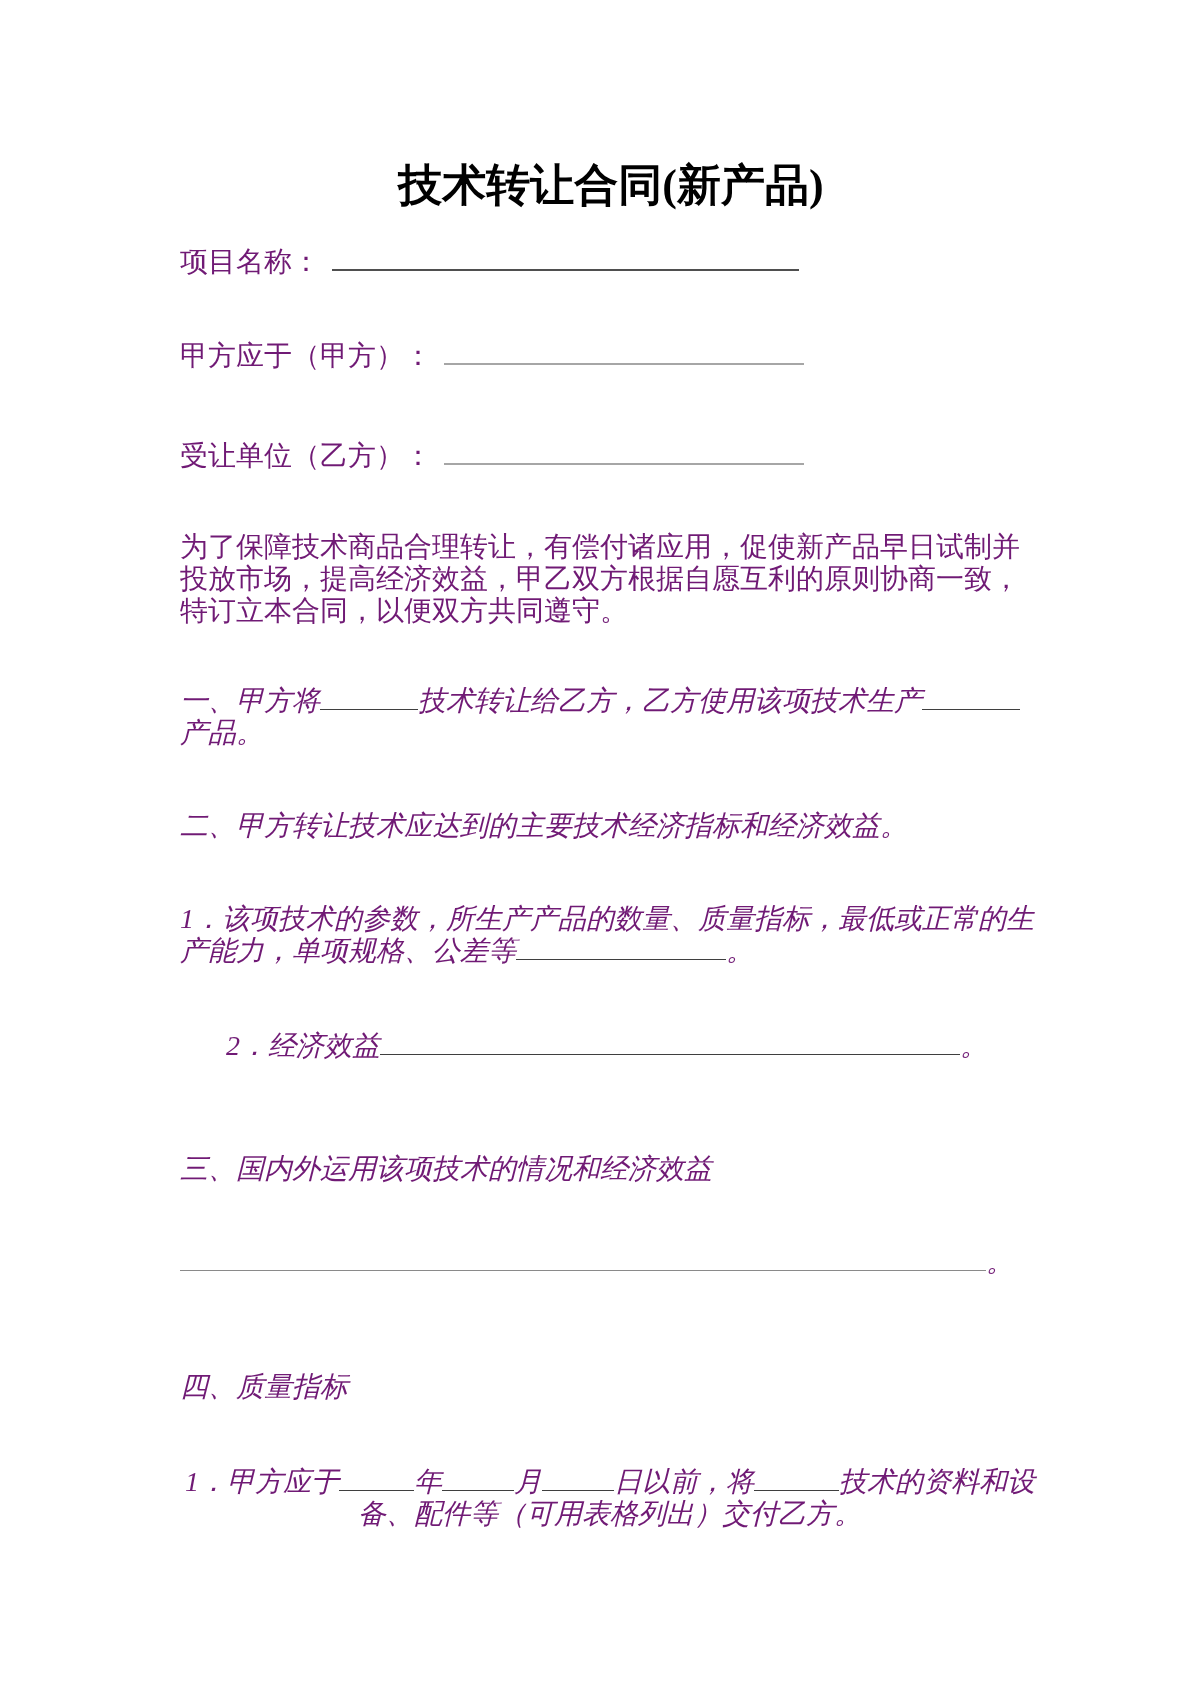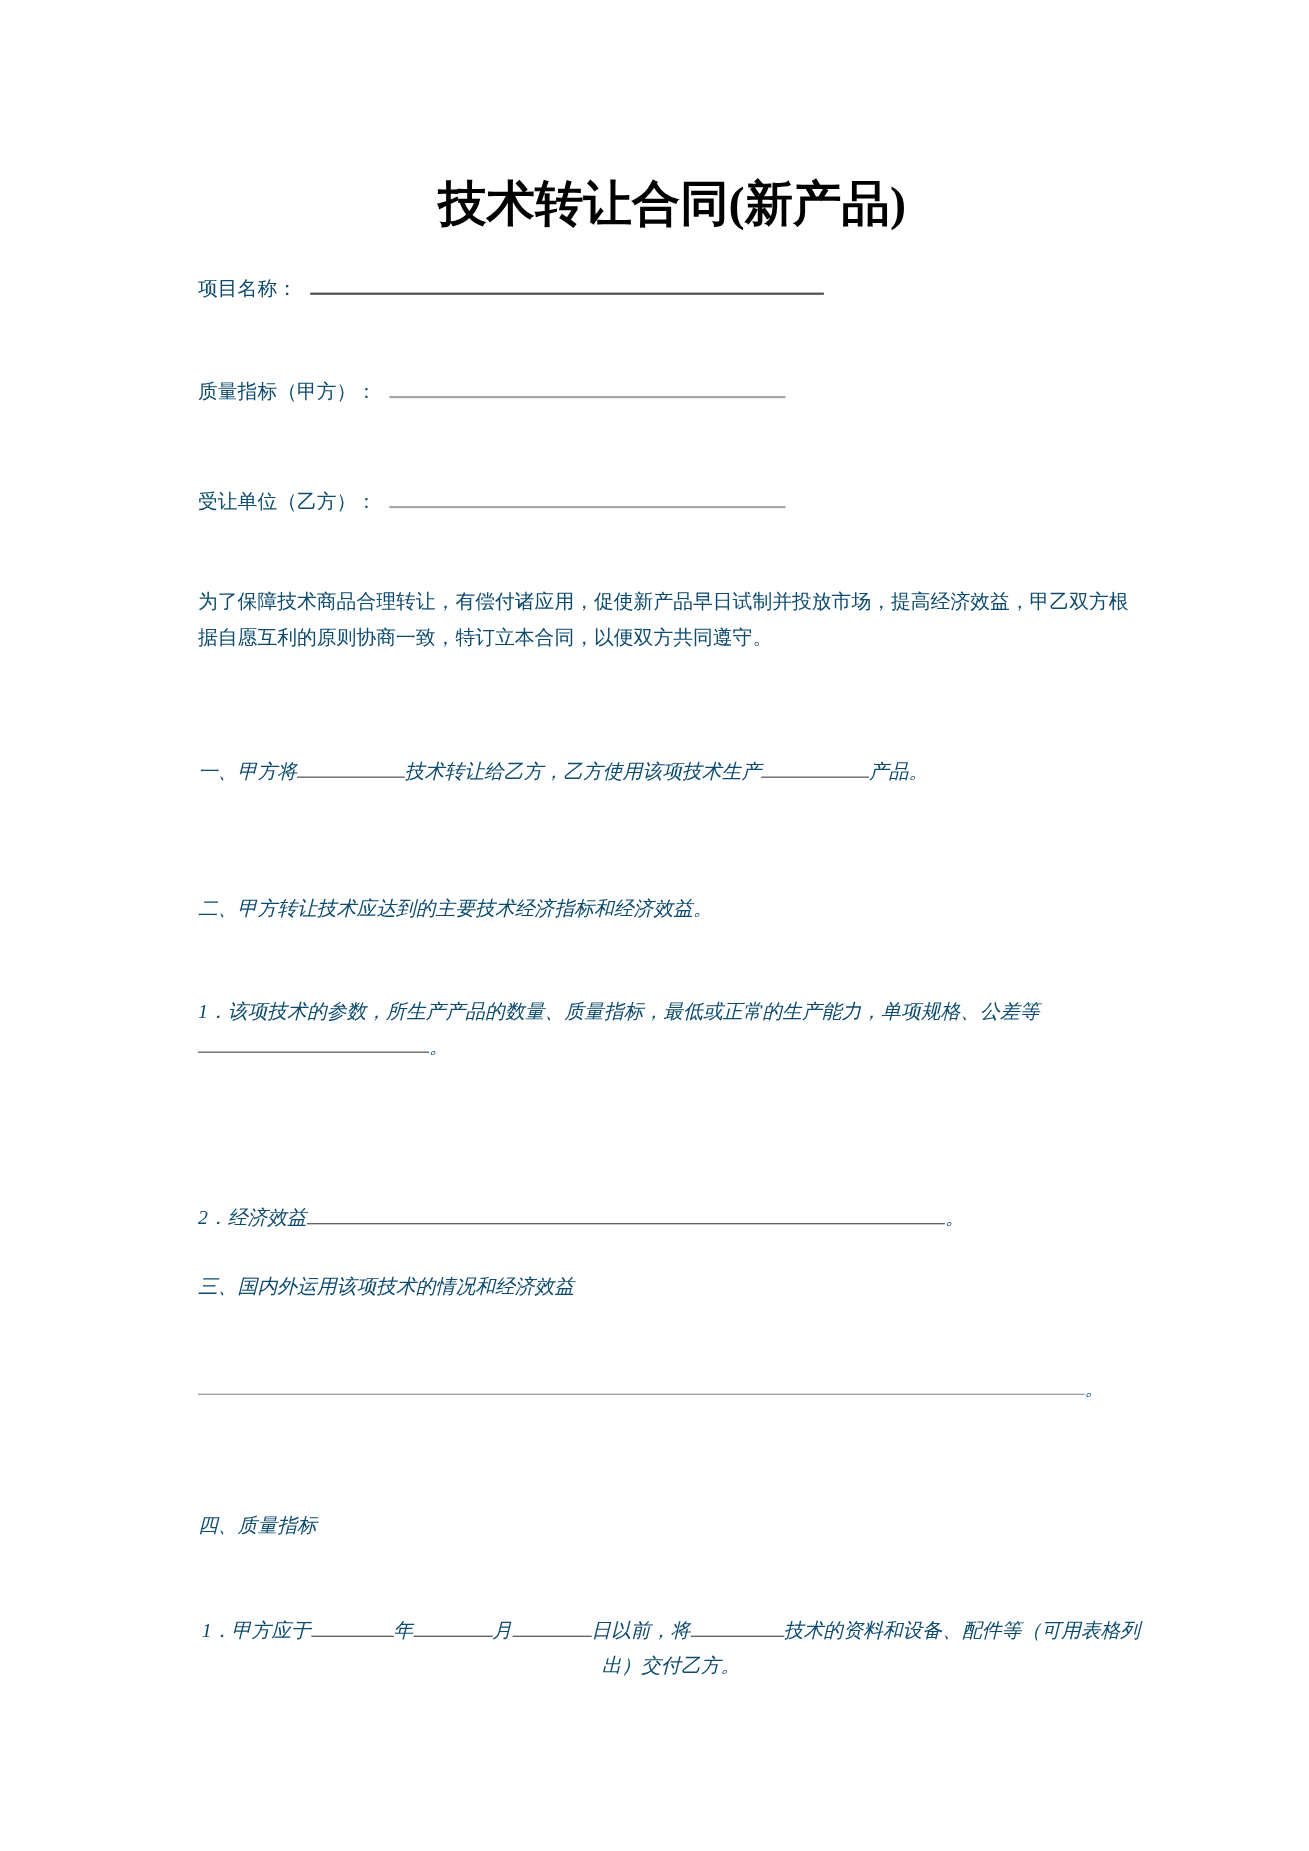--- a/index.html
+++ b/index.html
@@ -7,41 +7,41 @@
     position:relative;
     width:1190px;height:1683px;
     background:#ffffff;
     font-family:"Liberation Serif","DejaVu Serif",serif;
     color:#1d1d1d;
     overflow:hidden;
   }
   .blk{
     position:absolute;
     left:180px;width:860px;
-    font-size:18px;line-height:32px;
-    color:#0c4a6e;
+    font-size:28px;line-height:32px;
+    color:#701a75;
     word-break:break-all;
   }
   .title{
     left:0;width:1190px;
     text-align:center;
     font-size:44px;line-height:56px;
     font-weight:bold;
     color:#000000;
     padding-left:16px;
   }
   #blk-title{top:158px;}
   #blk-field-0{top:246px;}
   #blk-field-1{top:340px;}
   #blk-field-2{top:440px;}
   #blk-preamble{top:531px;}
   #blk-c1{top:685px;}
   #blk-c2{top:810px;}
   #blk-c2-1{top:903px;}
-  #blk-c2-2{top:1091px;}
+  #blk-c2-2{top:1030px;margin-left:46px;}
   #blk-c3{top:1153px;}
   #blk-c3-line{top:1246px;}
   #blk-c4{top:1371px;}
   #blk-c4-1{top:1466px;text-align:center;}
 
   .field-label{display:inline-block;}
   .field-blank{
     display:inline-block;
     height:20px;
     margin-left:12px;
@@ -67,21 +67,21 @@
 
 <div class="page">
 
   <div class="blk title" id="blk-title">技术转让合同(新产品)</div>
 
   <div class="blk" id="blk-field-0">
     <span class="field-label">项目名称：</span><span class="field-blank" style="width: 467px;"></span>
   </div>
 
   <div class="blk" id="blk-field-1">
-    <span class="field-label">质量指标（甲方）：</span><span class="field-blank" style="width: 360px;"></span>
+    <span class="field-label">甲方应于（甲方）：</span><span class="field-blank" style="width: 360px;"></span>
   </div>
 
   <div class="blk" id="blk-field-2">
     <span class="field-label">受让单位（乙方）：</span><span class="field-blank" style="width: 360px;"></span>
   </div>
 
   <div class="blk" id="blk-preamble">为了保障技术商品合理转让，有偿付诸应用，促使新产品早日试制并投放市场，提高经济效益，甲乙双方根据自愿互利的原则协商一致，特订立本合同，以便双方共同遵守。</div>
 
   <div class="blk" id="blk-c1"><span class="seg-text">一、甲方将</span><span class="seg-blank" style="width: 98px;"></span><span class="seg-text">技术转让给乙方，乙方使用该项技术生产</span><span class="seg-blank" style="width: 98px;"></span><span class="seg-text">产品。</span></div>
 

